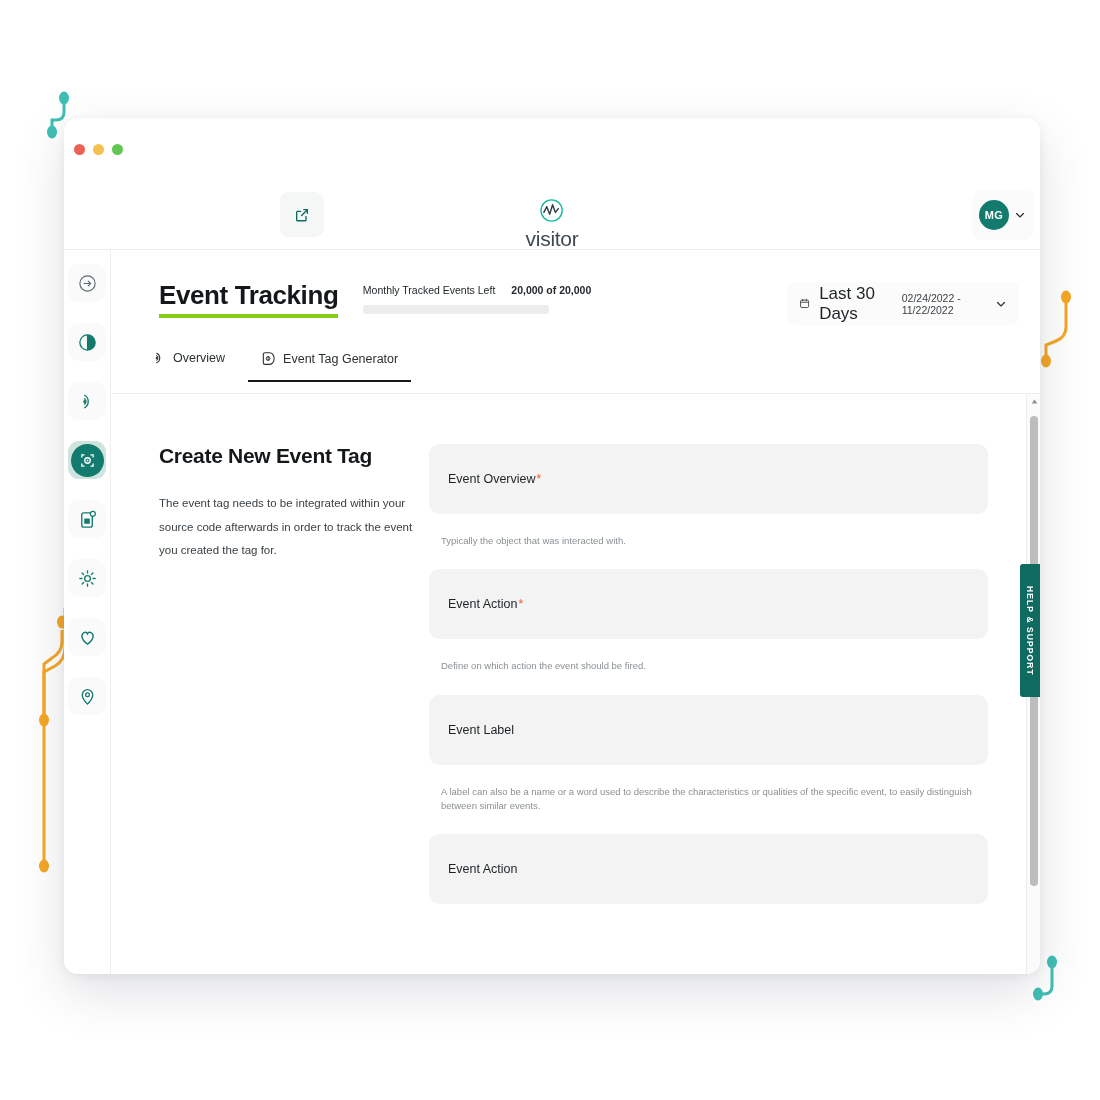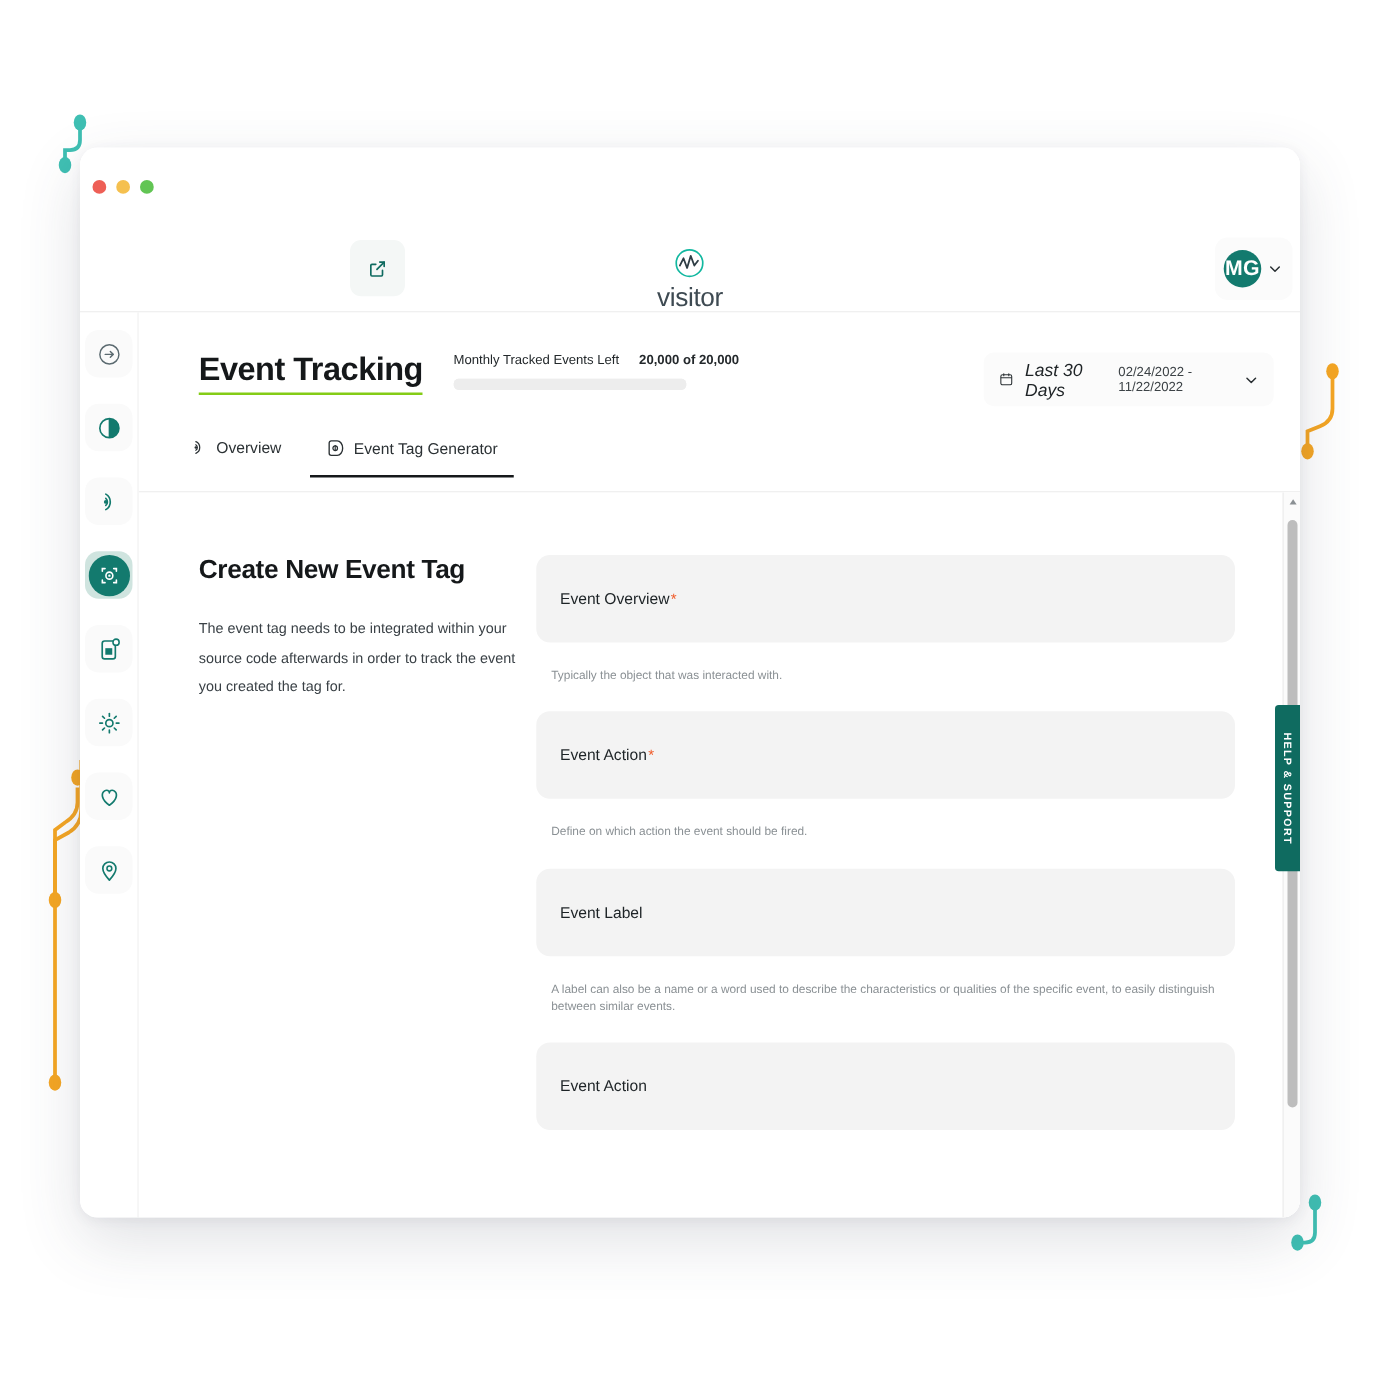--- a/index.html
+++ b/index.html
@@ -58,21 +58,21 @@
   }
   #logo .lt1 { font-size: 21px; color:#3e4a52; letter-spacing:-.3px; font-weight:400;}
   #logo .lt2 { font-size: 16px; color:#12b8a0; letter-spacing:-.3px; font-weight:700;}
   #avatarwrap {
     position:absolute; right: 6px; top: 12px;
     width: 62px; height: 50px; background:#fbfbfb; border-radius: 10px;
     display:flex; align-items:center; gap:5px; padding-left:7px;
   }
   #avatar {
     width: 30px; height:30px; border-radius:50%; background:#137a6e;
-    color:#fff; font-size: 17px; font-weight:700;
+    color:#fff; font-size: 11px; font-weight:700;
     display:flex; align-items:center; justify-content:center; letter-spacing:.3px;
   }
 
   
   #appbody { position:relative; display:flex; height: 724px; }
 
   
   #sidebar {
     width: 47px; background:#fff; border-right:1px solid #efefef;
     padding-top: 14px; display:flex; flex-direction:column; align-items:center; gap:21px;
@@ -88,41 +88,41 @@
     width: 33px; height:33px; border-radius:50%;
     background:#137a6e; display:flex; align-items:center; justify-content:center;
   }
 
   
   #main { flex:1; position:relative; background:#fff; overflow:hidden; }
 
   #pagehead { position:relative; height: 98px; padding: 30px 0 0 48px; }
   #pagetitle {
     font-size: 26px; font-weight: 700; color:#15181a; letter-spacing:-.4px;
-    display:inline-block; border-bottom: 2px solid #84cc16; padding-bottom:3px;
+    display:inline-block; border-bottom: 4px solid #84cc16; padding-bottom:3px;
     vertical-align: bottom;
   }
   #quota {
     display:inline-block; margin-left: 20px; vertical-align: bottom;
     padding-bottom: 4px;
   }
   #quota .qline { font-size: 10.5px; color:#23282b; white-space:nowrap; }
   #quota .qline b { font-weight:700; margin-left:16px; }
   #quota .qbar {
     margin-top: 9px; width: 186px; height: 9px; border-radius: 4px;
     background:#ededed;
   }
   #quota .qbar > i { display:block; height:100%; border-radius:4px; background:#ededed; }
 
   #datepicker {
     position:absolute; right: 21px; top: 32px;
     height: 43px; width: 232px; background:#fbfbfb; border-radius:8px;
     display:flex; align-items:center; padding: 0 12px; gap: 9px;
   }
-  #datepicker .dplabel { font-size: 14px; color:#1e2326;font-style:italic; }
+  #datepicker .dplabel { font-size: 17px; color:#1e2326; }
   #datepicker .dprange { font-size: 10.5px; color:#3c4246; }
 
   
   #tabs {
     position:relative; padding-left: 28px; height: 46px;
     border-bottom: 1px solid #ececec; display:flex; align-items:flex-start; gap: 10px;
   }
   .tab {
     display:flex; align-items:center; gap: 7px;
     padding: 3px 13px 14px 13px;

